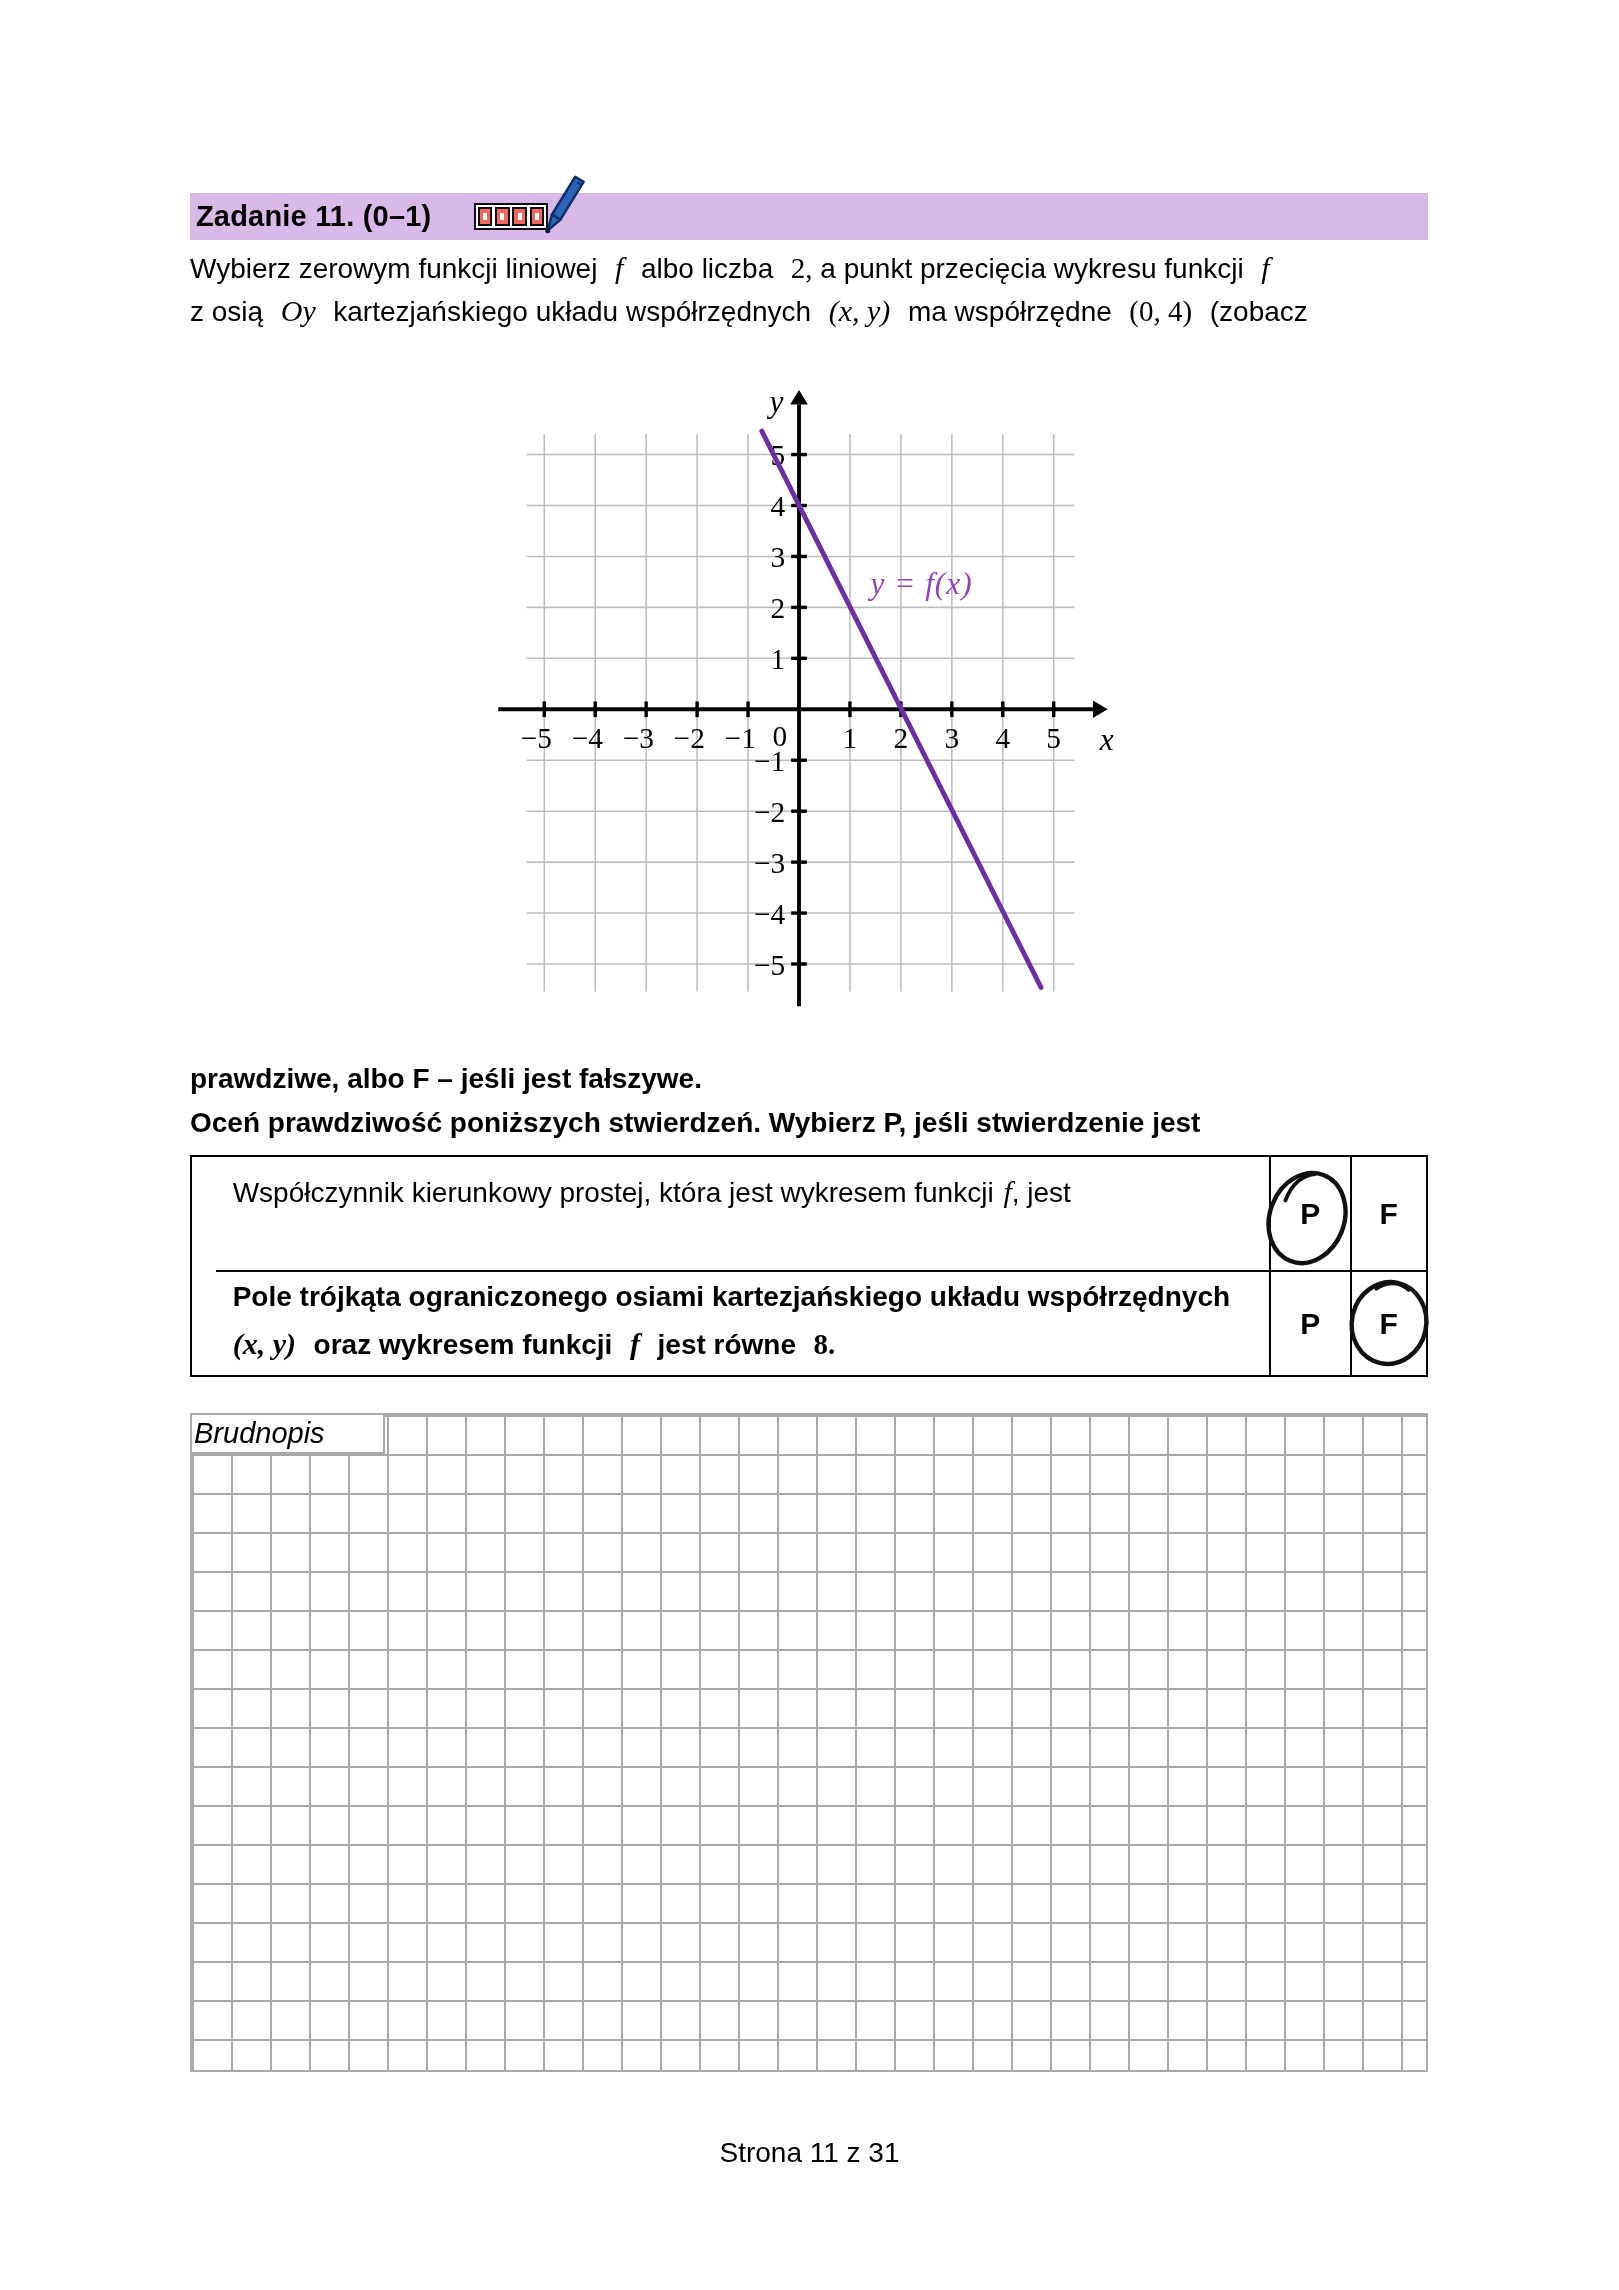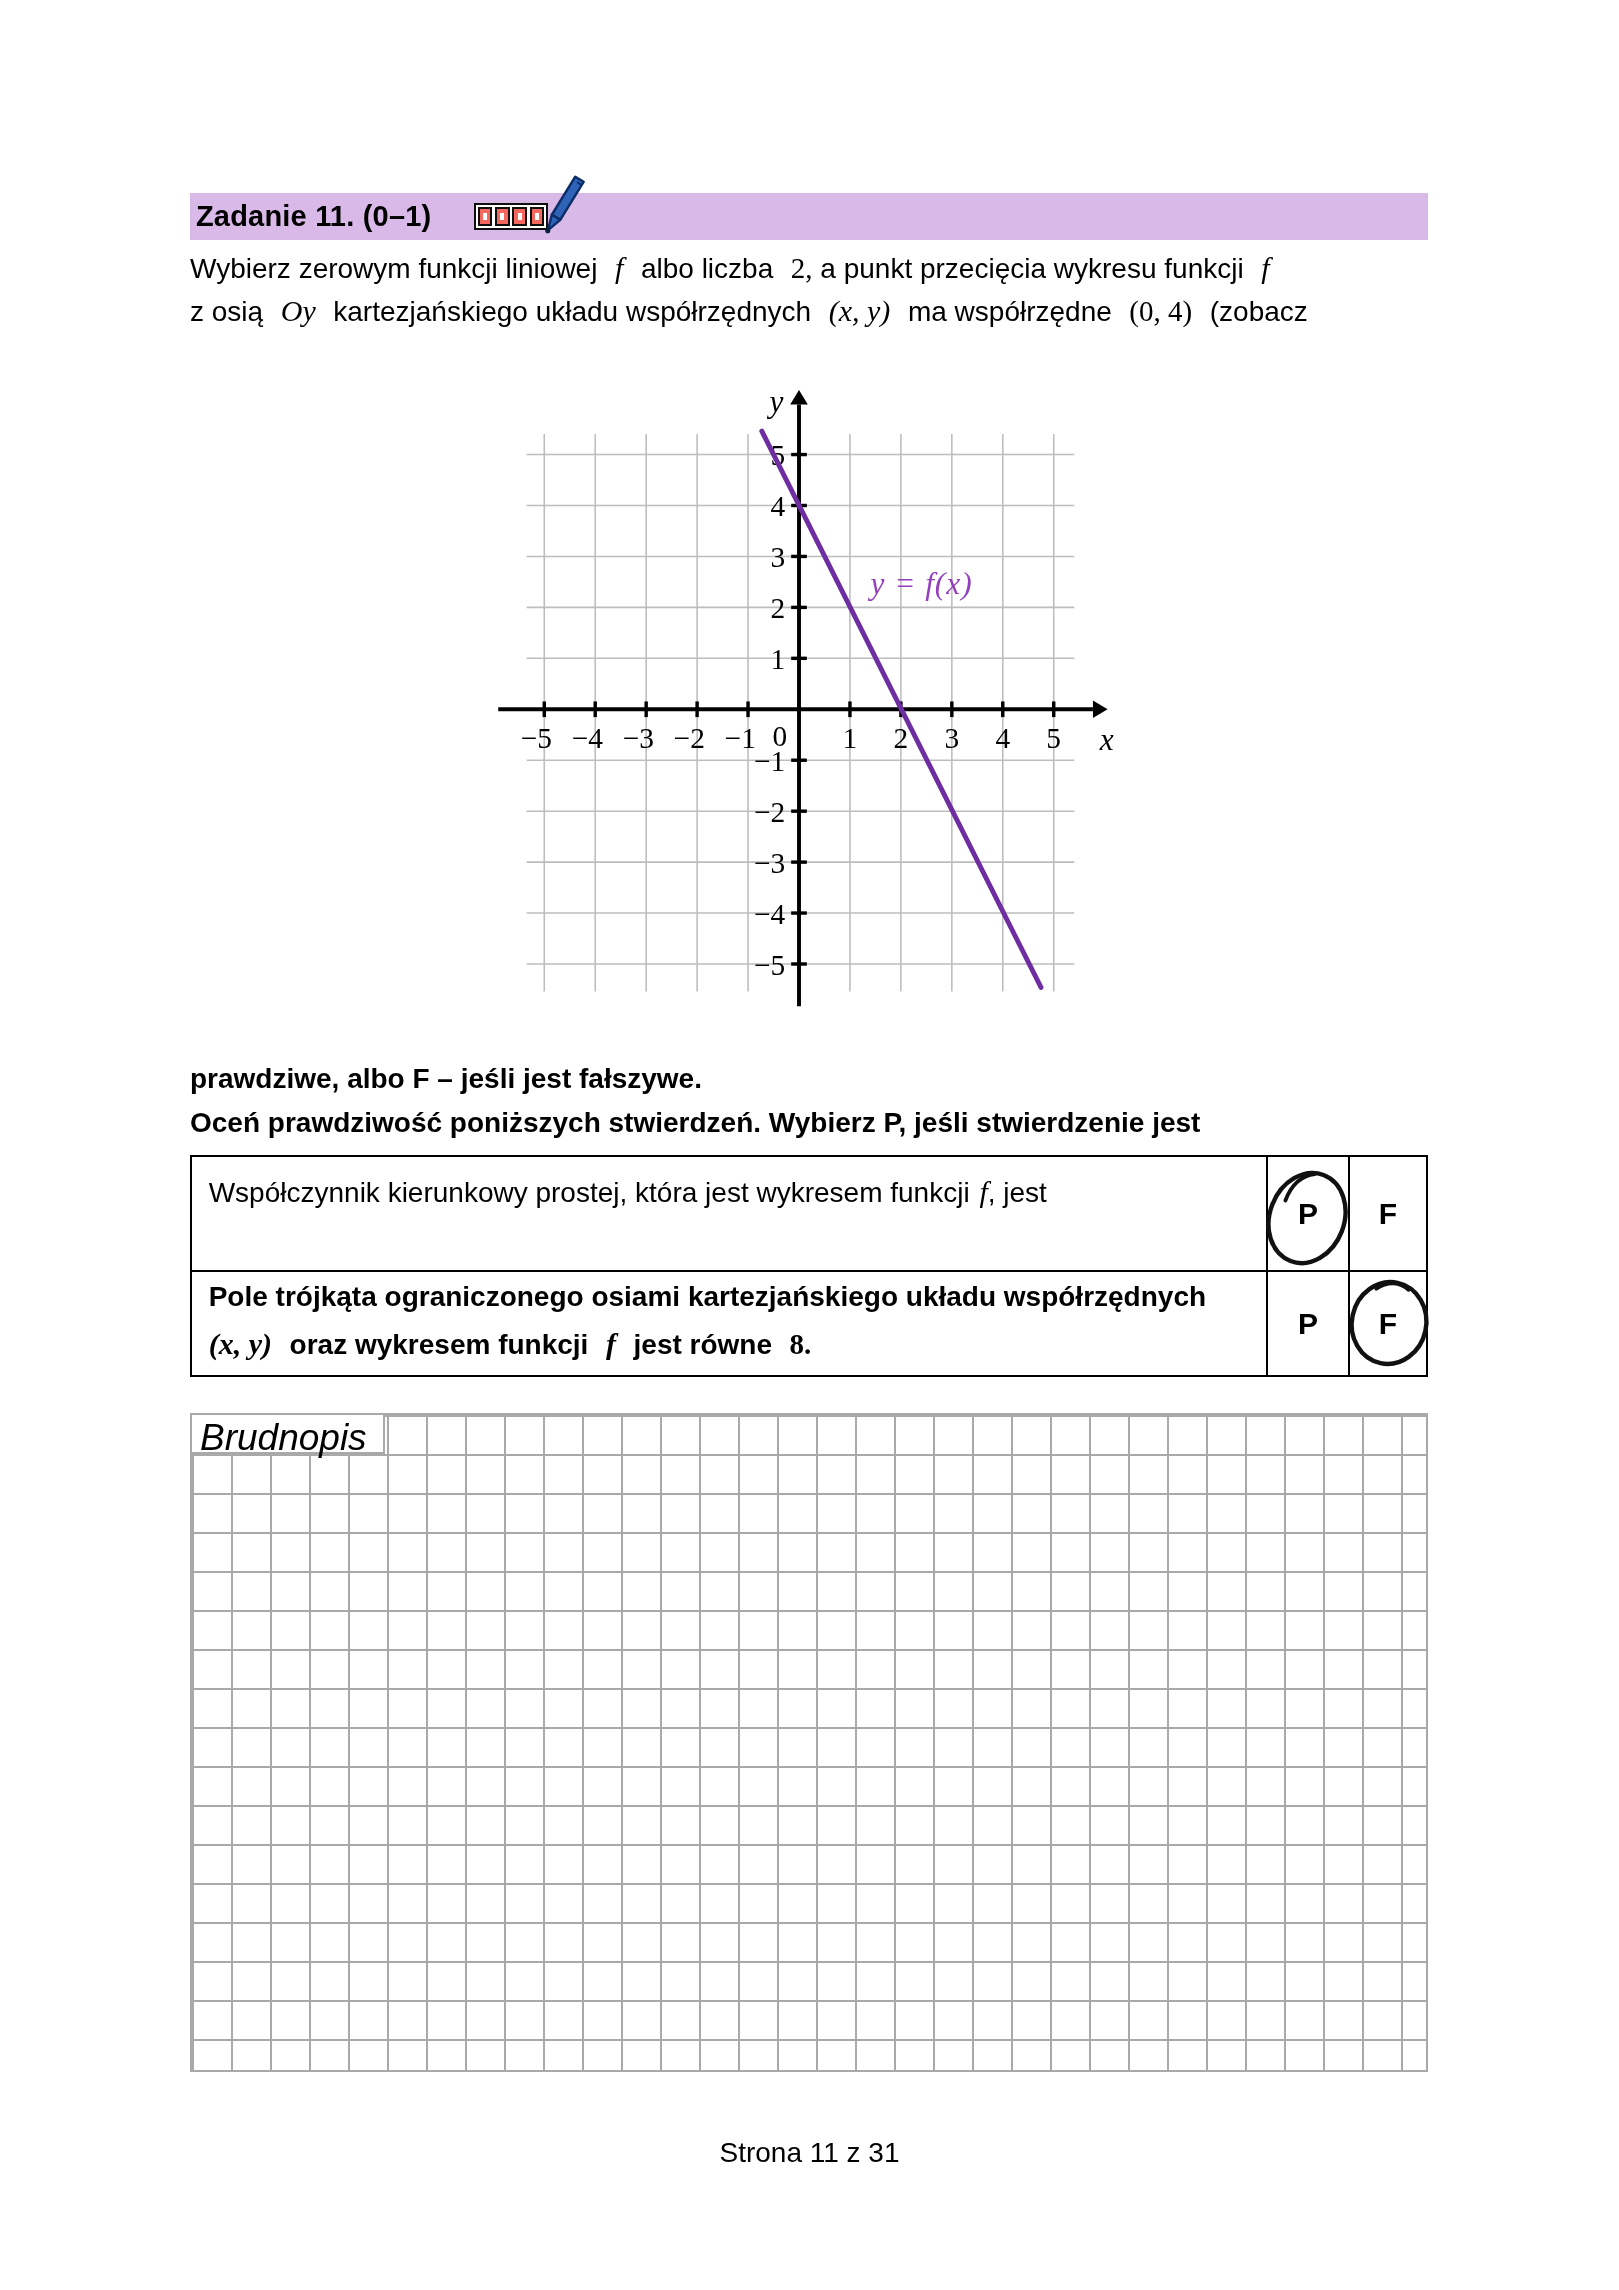--- a/index.html
+++ b/index.html
@@ -20,37 +20,37 @@
   .para{left:190px;top:246px;width:1255px;font-size:28px;line-height:43px;}
   .para .pline{height:43px;}
   .math{font-family:"Liberation Serif",serif;font-style:italic;font-size:30px;}
   .mnum{font-family:"Liberation Serif",serif;font-size:29px;}
   .gap{margin-left:9.8px;margin-right:9.8px;}
   .gapl{margin-left:9.8px;}
   .instruction{left:190px;top:1057px;width:1255px;font-size:28px;line-height:44px;font-weight:bold;}
 
   
   .ptable{left:190px;top:1155px;width:1238px;border:2.9px solid #000;box-sizing:border-box;background:#fff;}
-  .trow{display:flex;}
+  .trow{display:flex;margin-left:24px;}
   .trow.first{border-bottom:2px solid #000;height:113px;}
   .trow.second{height:103px;}
   .cell-text{width:1074px;box-sizing:border-box;padding:10.8px 0 0 16.7px;font-size:28px;line-height:47px;}
   .cell-pf{width:82px;border-left:2.9px solid #000;box-sizing:border-box;display:flex;
            align-items:center;justify-content:center;font-weight:bold;font-size:30px;}
   .cell-pf.last{width:78px;}
   .circ{position:absolute;pointer-events:none;}
 
   
   .scratch{left:190px;top:1413px;width:1238px;height:659px;border:2px solid #a9a9a9;box-sizing:border-box;
            background-image:linear-gradient(to right,#a9a9a9 2px,transparent 2px),
                             linear-gradient(to bottom,#a9a9a9 2px,transparent 2px);
            background-size:39px 39px;}
   .scratch-label{position:absolute;left:0;top:0;width:193px;height:39px;background:#fff;
                  border-right:2px solid #a9a9a9;border-bottom:2px solid #a9a9a9;box-sizing:border-box;
-                 font-style:italic;font-size:37px;padding:2px 0 0 8px;}
+                 font-style:italic;font-size:29px;padding:2px 0 0 2px;}
 
   
   .figure-svg{position:absolute;left:461px;top:375px;}
   .figtick{font-family:"Liberation Serif",serif;font-size:30px;}
   .figvar{font-family:"Liberation Serif",serif;font-style:italic;font-size:32px;}
   .figlabel{font-family:"Liberation Serif",serif;font-style:italic;font-size:32px;letter-spacing:1px;}
 
   
   .page-num{left:0;top:2137px;width:1619px;text-align:center;font-size:28px;}
   .form-code{left:190px;top:2168px;font-weight:bold;font-size:24.5px;letter-spacing:0.3px;}

